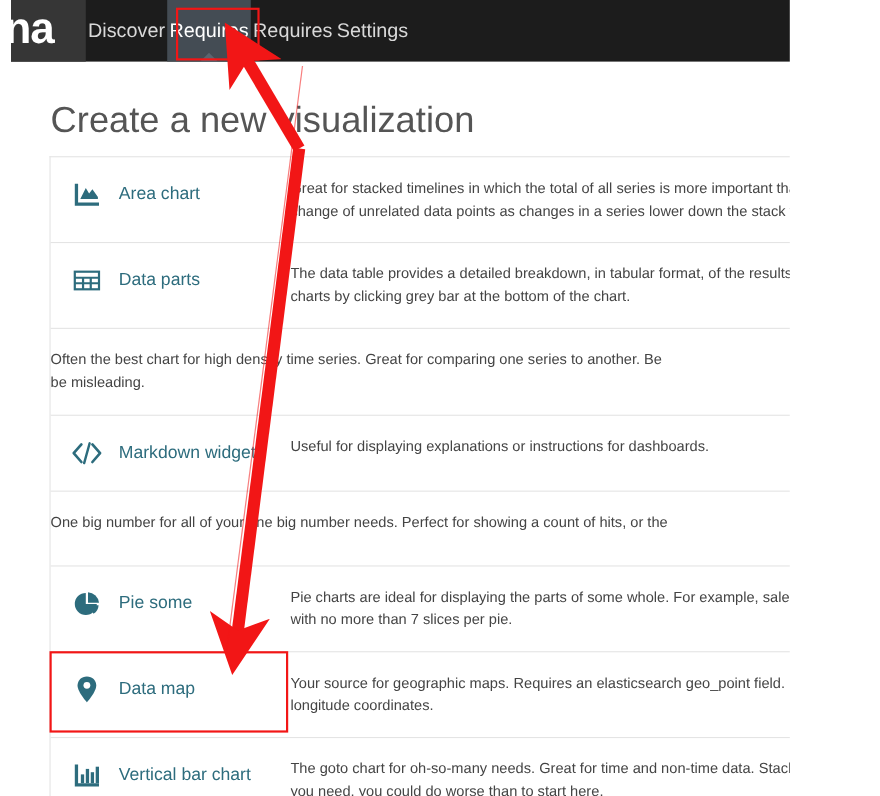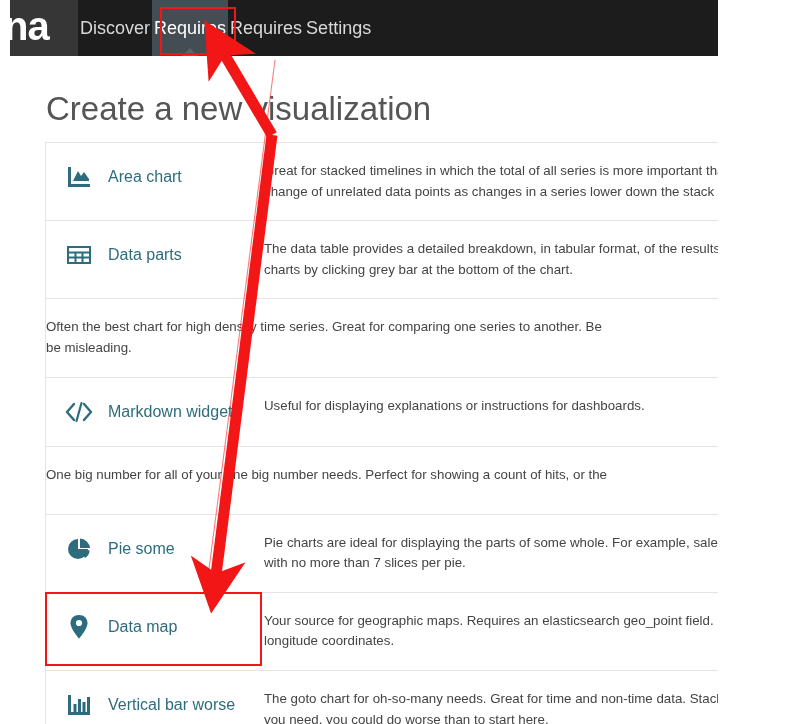--- a/index.html
+++ b/index.html
@@ -263,21 +263,21 @@
             <svg width="26" height="24" viewBox="0 0 26 24">
               <path d="M2 2 h3 v17 h19 v3 H2 Z" fill="#2d6c7d"></path>
               <g fill="#2d6c7d">
                 <rect x="7.5" y="11" width="3" height="8"></rect>
                 <rect x="12" y="6" width="3" height="13"></rect>
                 <rect x="16.5" y="9" width="3" height="10"></rect>
                 <rect x="21" y="4" width="3" height="15"></rect>
               </g>
             </svg>
           </span>
-          <span class="vis-name">Vertical bar worse</span>
+          <span class="vis-name">Vertical bar chart</span>
         </div>
         <div class="vis-desc">
           <span class="ln">The goto chart for oh-so-many needs. Great for time and non-time data. Stacked or grouped, ex</span>
           <span class="ln">you need, you could do worse than to start here.</span>
         </div>
       </div>
 
     </div>
 
   </div>

